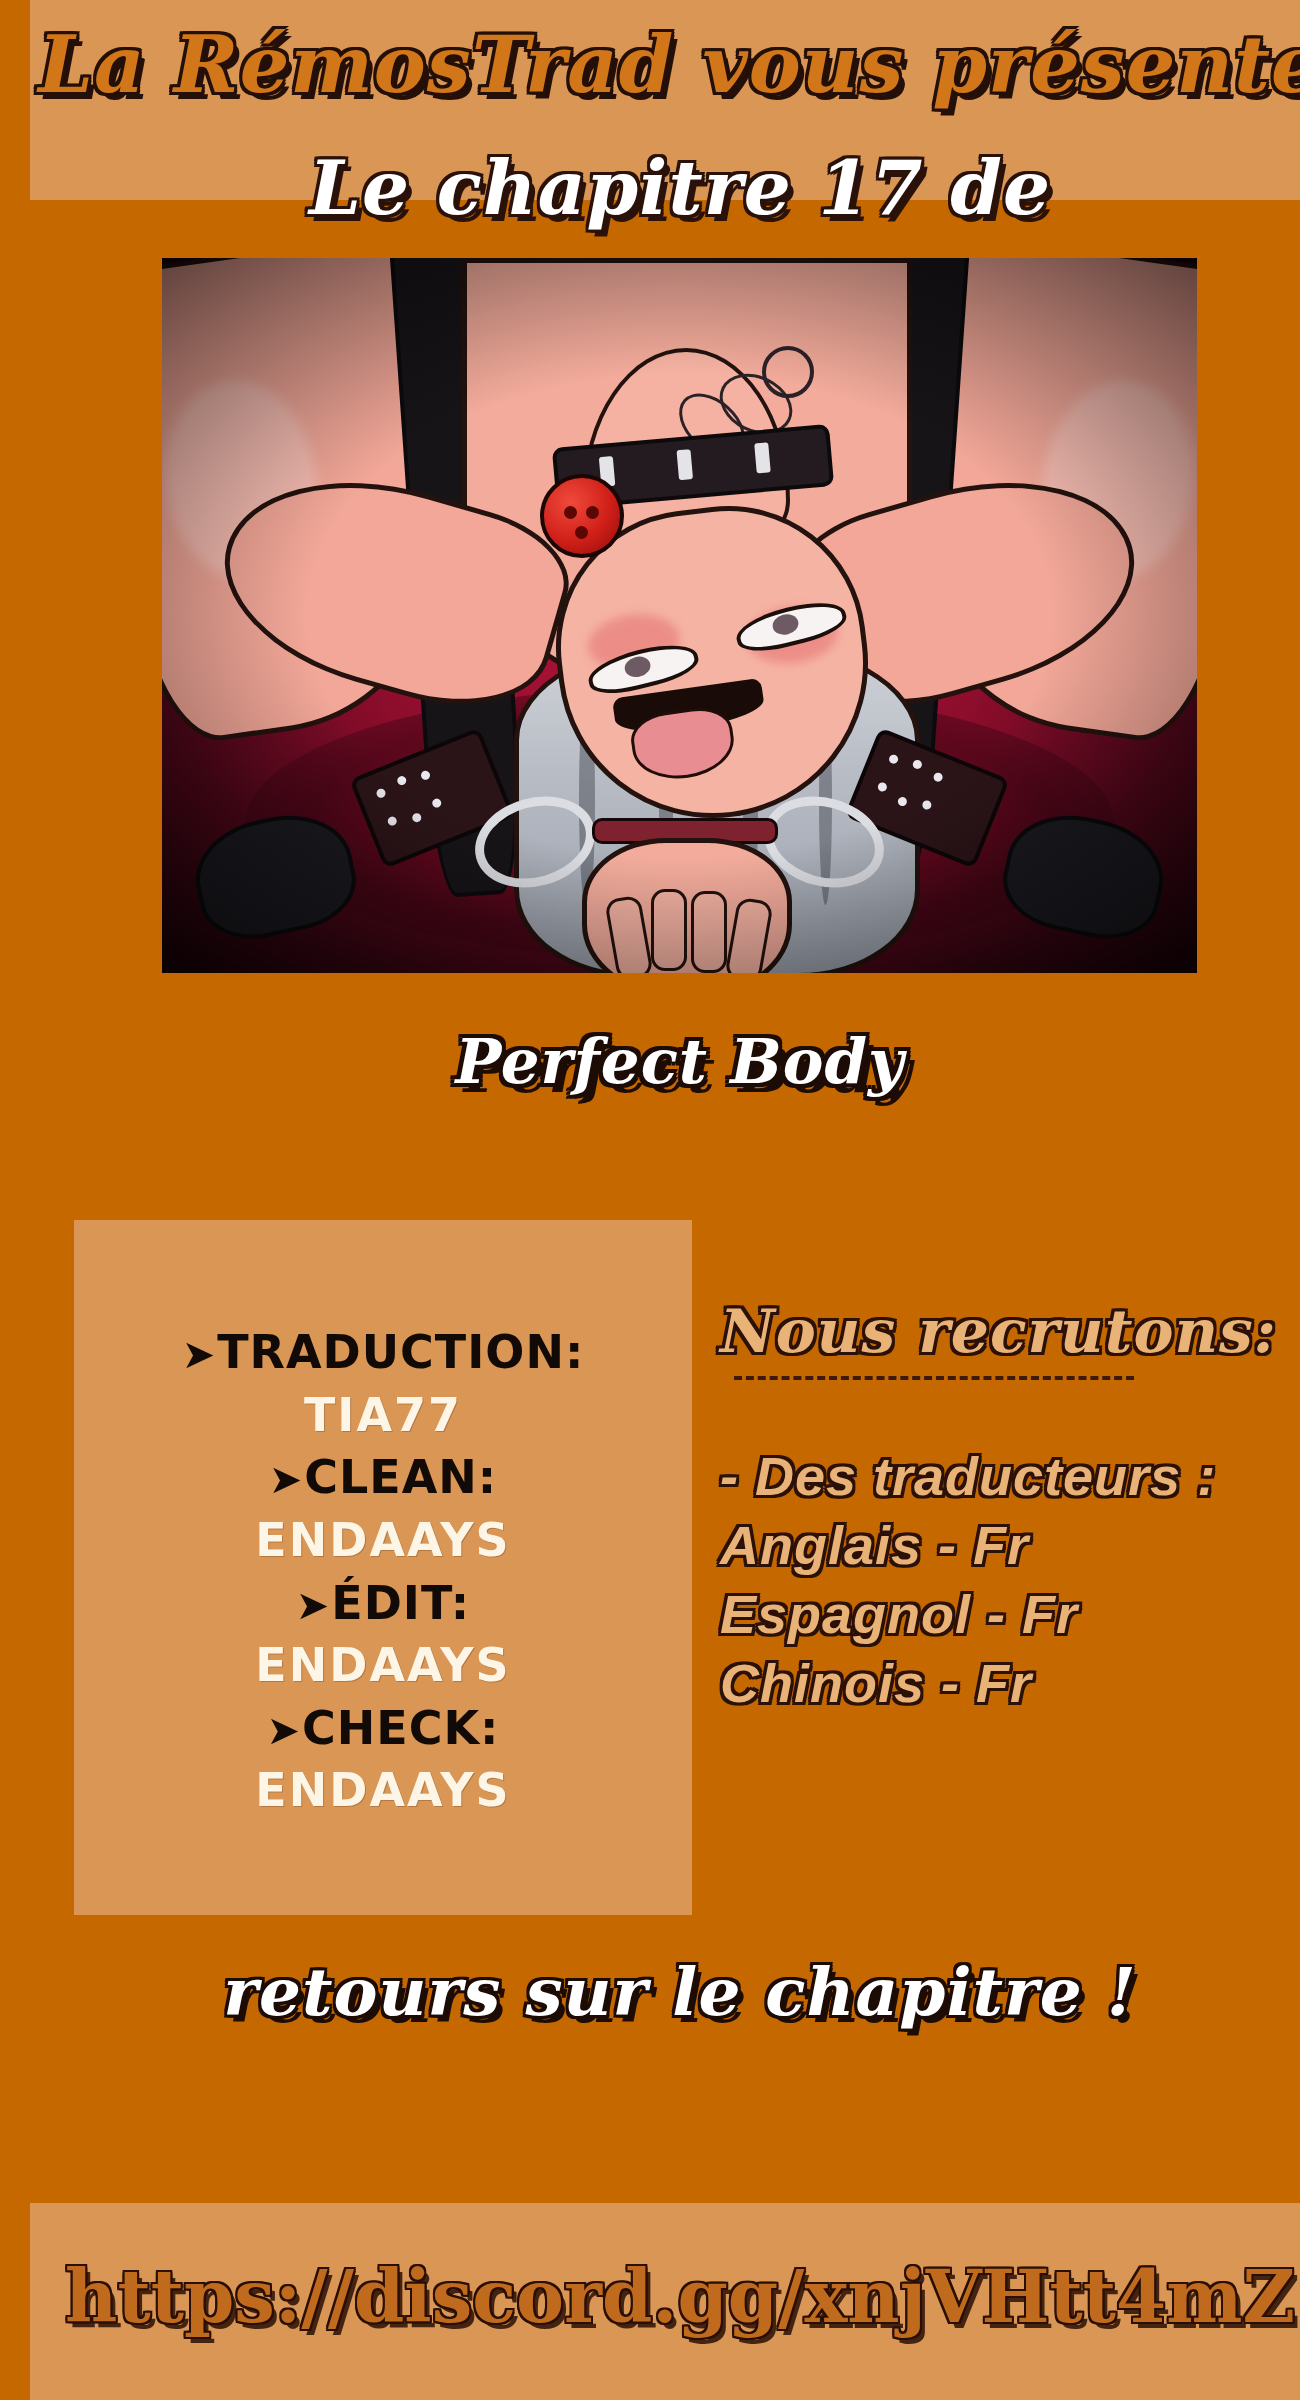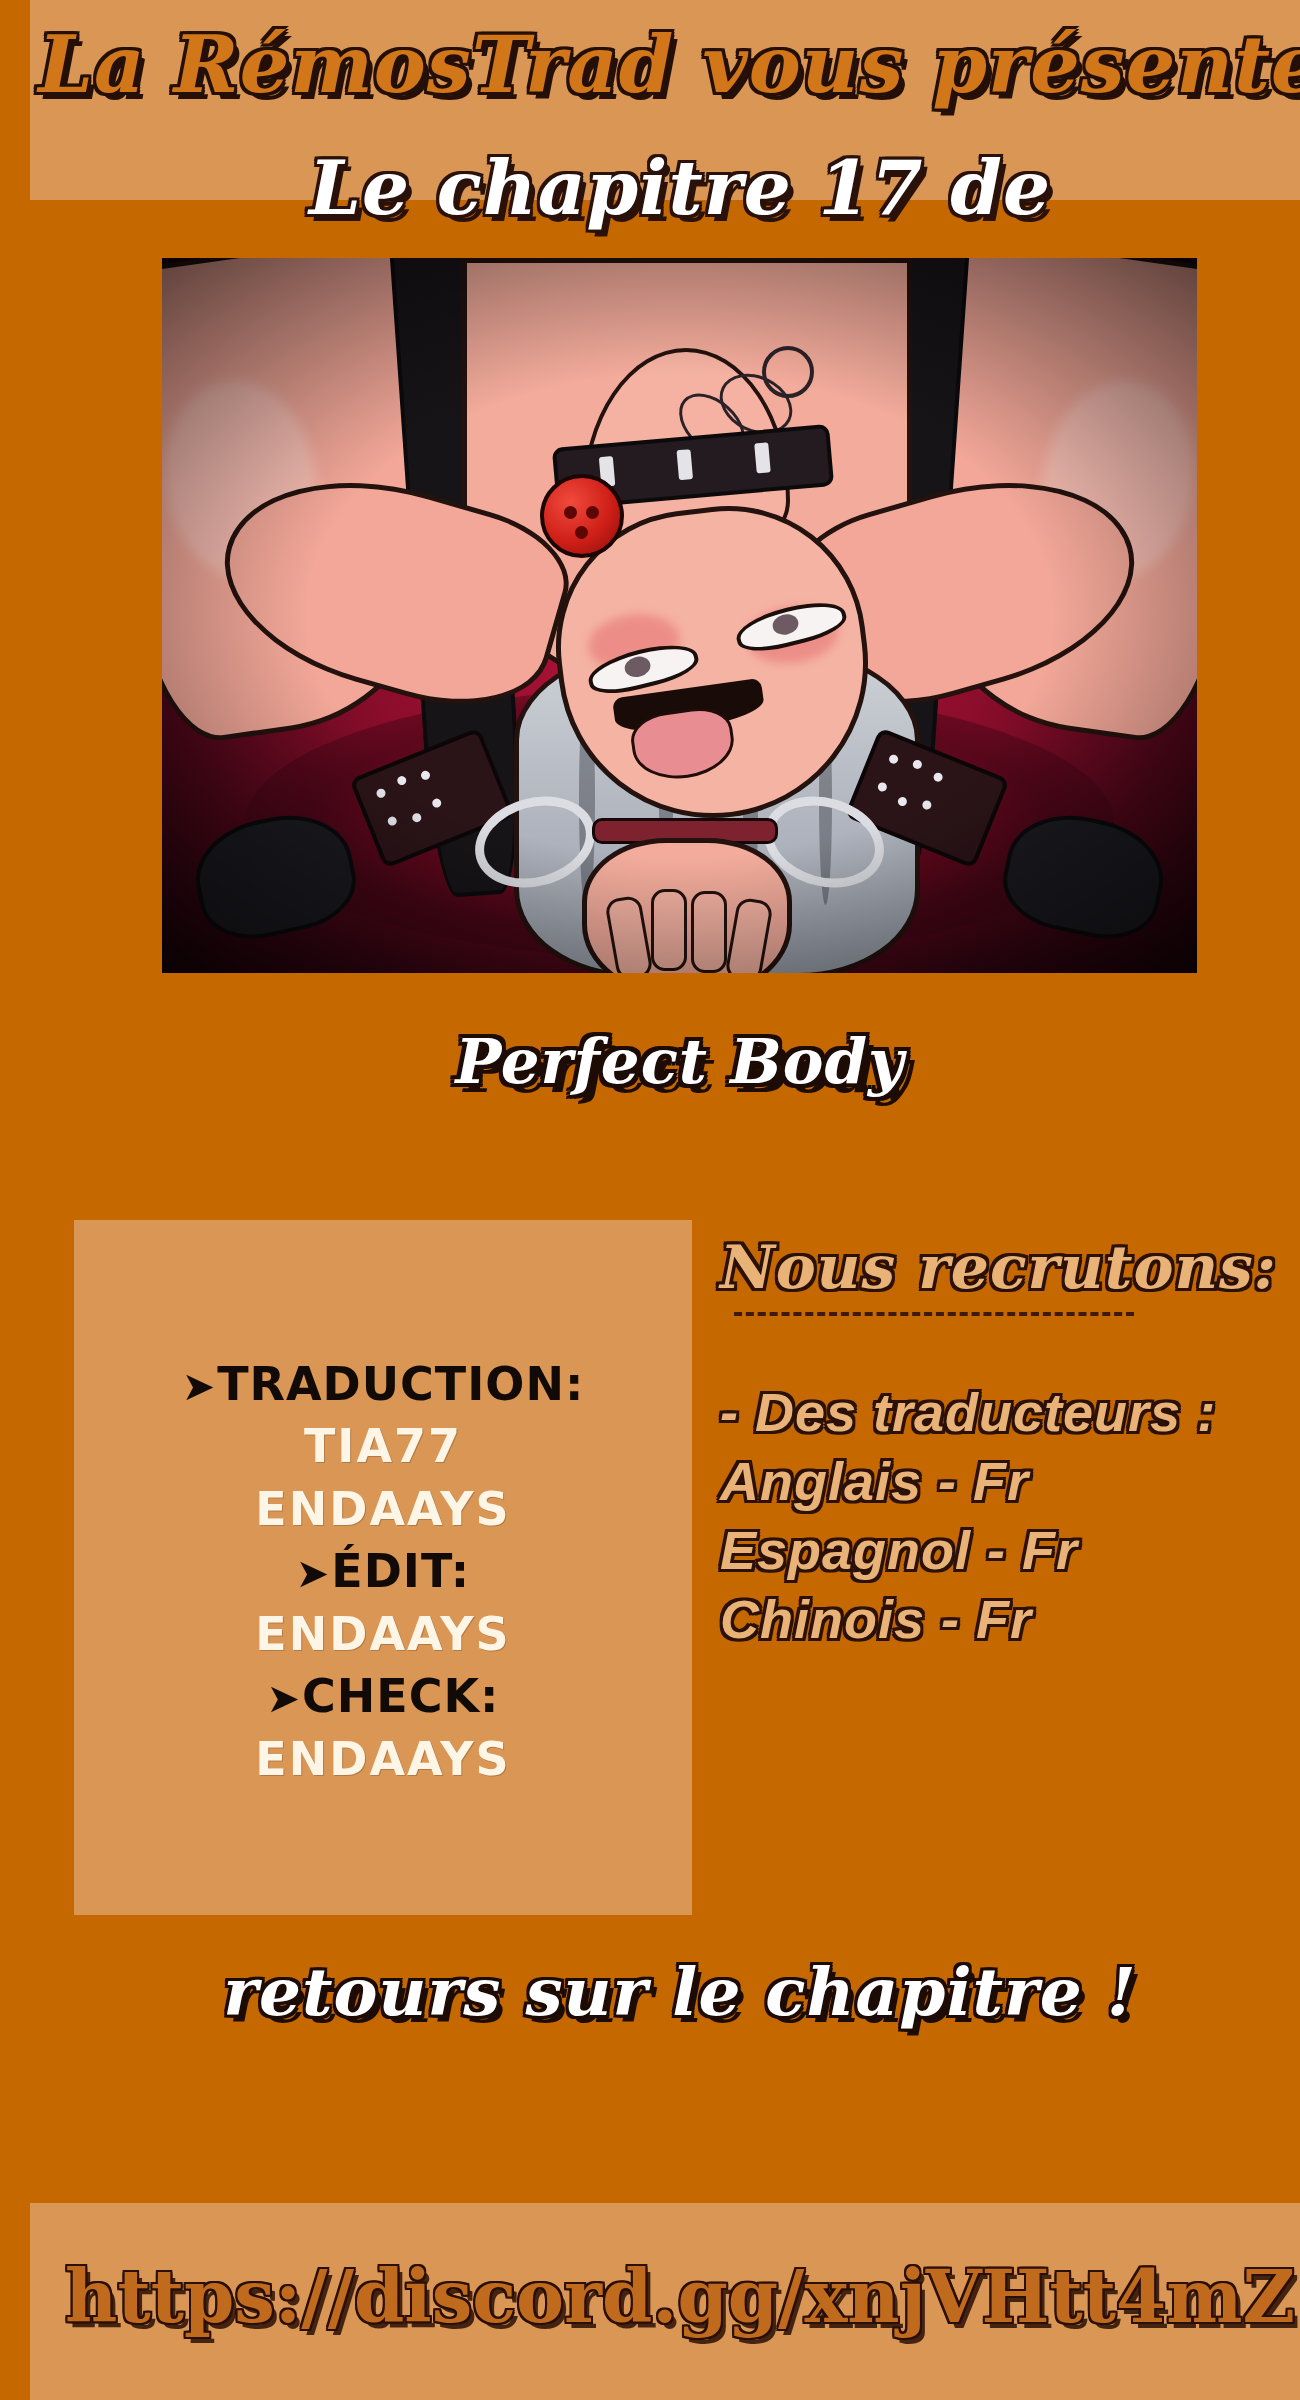--- a/index.html
+++ b/index.html
@@ -190,21 +190,21 @@
   .cred-role .tri{font-size:40px;letter-spacing:0;margin-right:2px;}
   .cred-name{
     font-family:"DejaVu Sans", sans-serif;
     font-weight:bold;font-size:46px;color:#fdf5e6;
     letter-spacing:2px;line-height:1.36;
     text-shadow:1px 1px 0 rgba(70,35,10,.25);
   }
 
   
   .recruit{
-    position:absolute;left:690px;top:1232px;width:560px;
+    position:absolute;left:690px;top:1296px;width:560px;
   }
   .recruit-title{
     font-family:"DejaVu Serif", serif;font-style:italic;font-weight:bold;
     font-size:60px;color:#e9b277;white-space:nowrap;letter-spacing:1px;
     text-shadow:
       -3px 0 0 #2b1108, 3px 0 0 #2b1108, 0 -3px 0 #2b1108, 0 3px 0 #2b1108,
       -3px -3px 0 #2b1108, 3px -3px 0 #2b1108, -3px 3px 0 #2b1108, 3px 3px 0 #2b1108;
   }
   .recruit-rule{
     margin:10px 0 0 14px;width:400px;height:0;
@@ -332,20 +332,25 @@
   <div class="credits-box">
     <div class="credits-inner">
 
       <div class="cred-row">
         <span class="cred-role">
           <span class="tri">➤</span><span>TRADUCTION:</span>
         </span>
       </div>
       <div class="cred-row cred-name">TIA77</div>
 
+      <div class="cred-row">
+        <span class="cred-role">
+          <span class="tri">➤</span><span>CLEAN:</span>
+        </span>
+      </div>
       <div class="cred-row cred-name">ENDAAYS</div>
 
       <div class="cred-row">
         <span class="cred-role">
           <span class="tri">➤</span><span>ÉDIT:</span>
         </span>
       </div>
       <div class="cred-row cred-name">ENDAAYS</div>
 
       <div class="cred-row">

